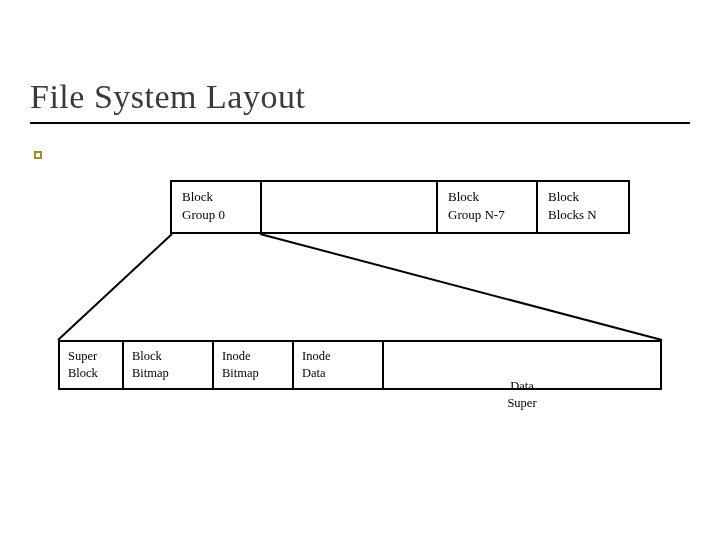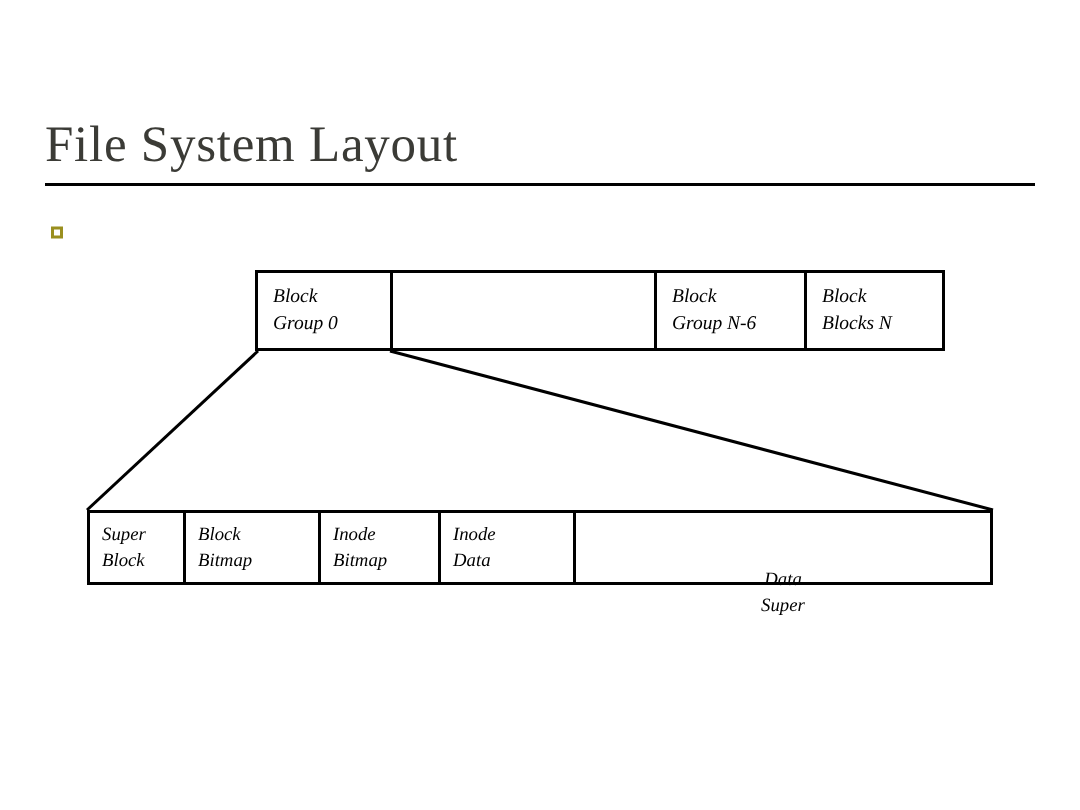--- a/index.html
+++ b/index.html
@@ -59,21 +59,21 @@
   }
   .groups-row .cell {
     border-right: 2px solid #000;
     box-sizing: border-box;
     padding: 6px 10px;
     font-size: 13px;
     line-height: 1.35;
     font-family: Georgia, serif;
   }
   .groups-row .cell:last-child { border-right: none; }
-  .cell .l1, .cell .l2 { display: block; white-space: nowrap; font-style: italic; }
+  .cell .l1, .cell .l2 { display: block; white-space: nowrap; }
   .g0 { width: 90px; }
   .gspace { flex: 1; border-right: 2px solid #000; }
   .gn1 { width: 100px; }
   .gn { width: 90px; }
 
   .detail-row {
     position: absolute;
     top: 160px;
     left: 58px;
     width: 604px;
@@ -119,21 +119,21 @@
 <div class="diagram">
 
   <div class="groups-row">
     <div class="cell g0">
       <span class="l1">Block</span>
       <span class="l2">Group 0</span>
     </div>
     <div class="cell gspace"></div>
     <div class="cell gn1">
       <span class="l1">Block</span>
-      <span class="l2">Group N-6</span>
+      <span class="l2">Group N-7</span>
     </div>
     <div class="cell gn">
       <span class="l1">Block</span>
       <span class="l2">Blocks N</span>
     </div>
   </div>
 
   <svg class="connectors">
     <line x1="172" y1="54" x2="58" y2="160" stroke="#000" stroke-width="2"></line>
     <line x1="260" y1="54" x2="662" y2="160" stroke="#000" stroke-width="2"></line>

